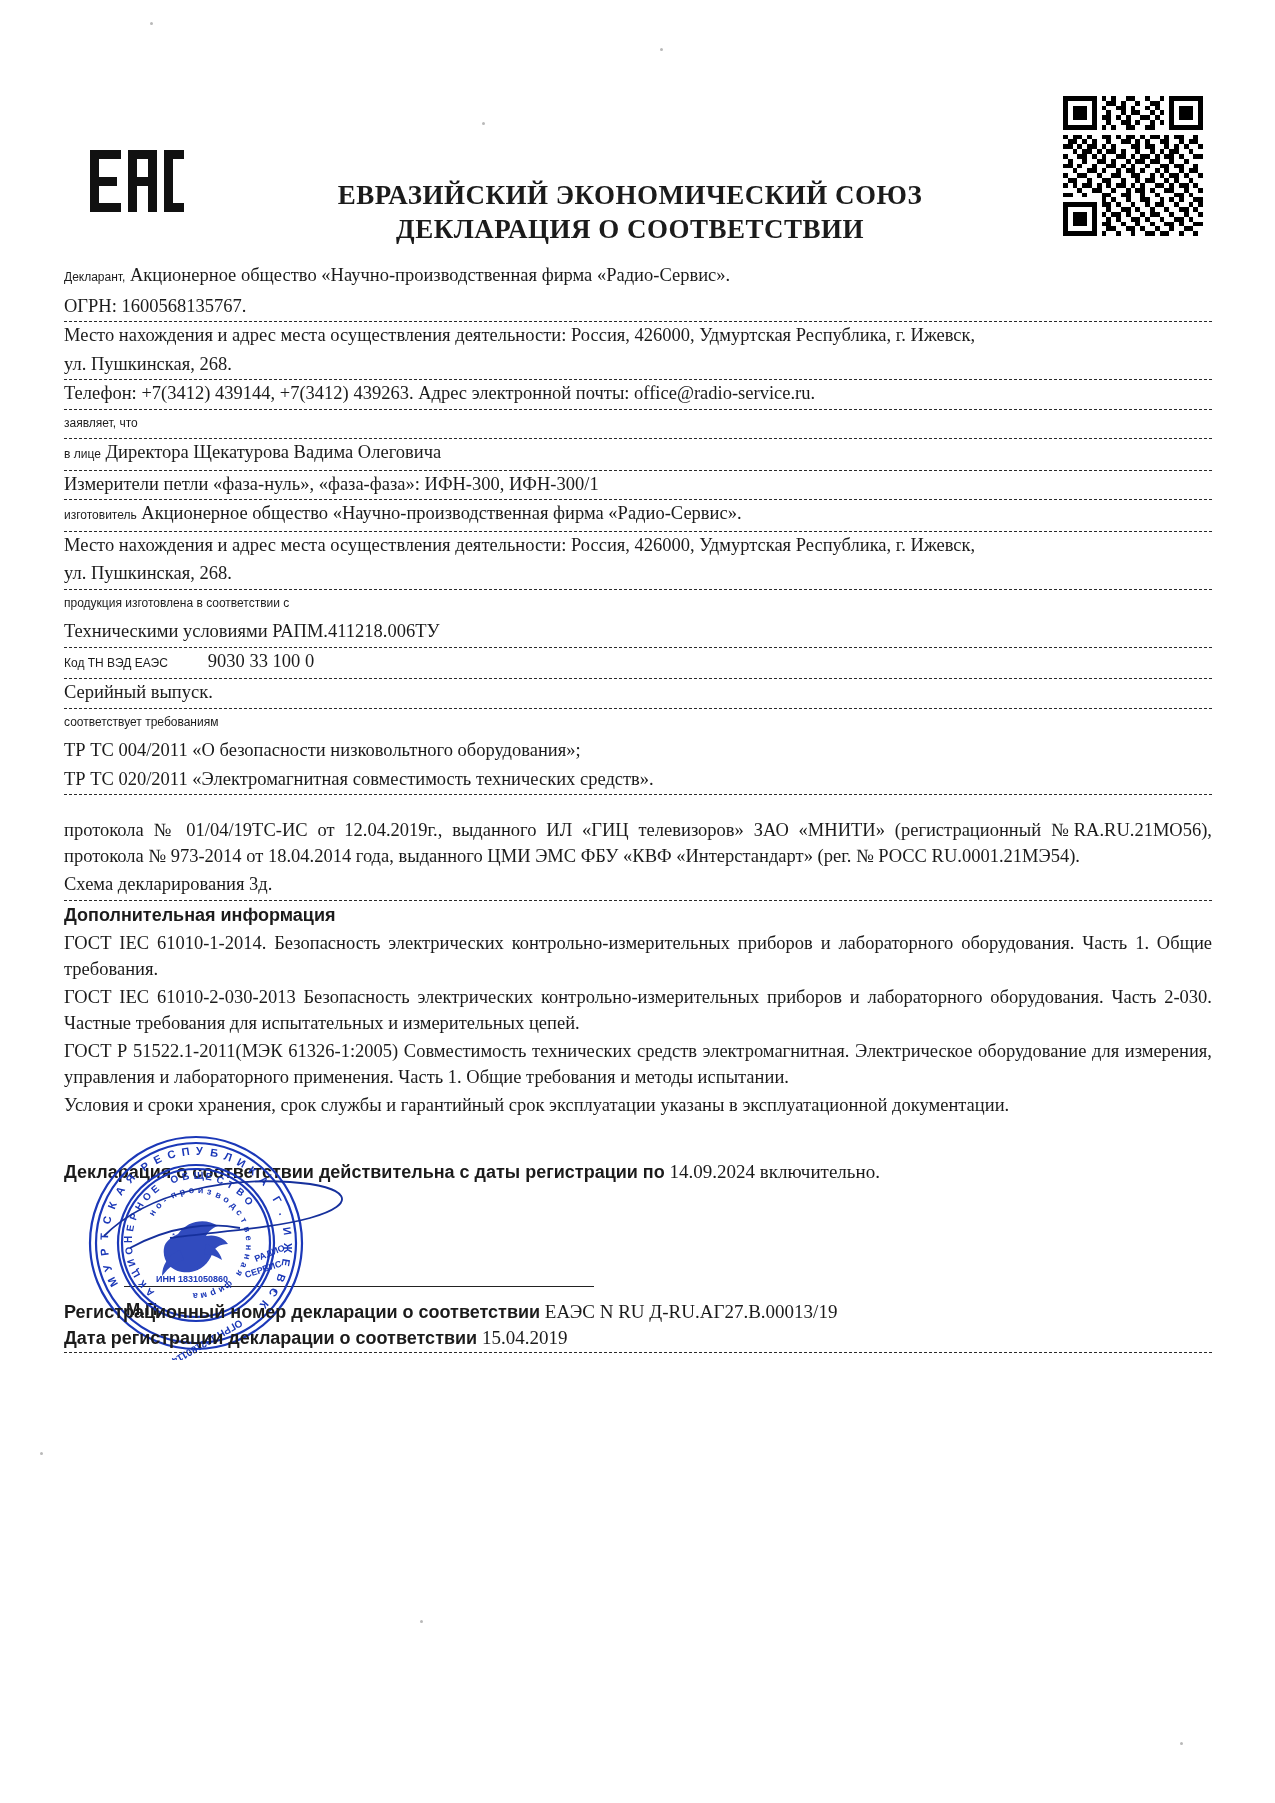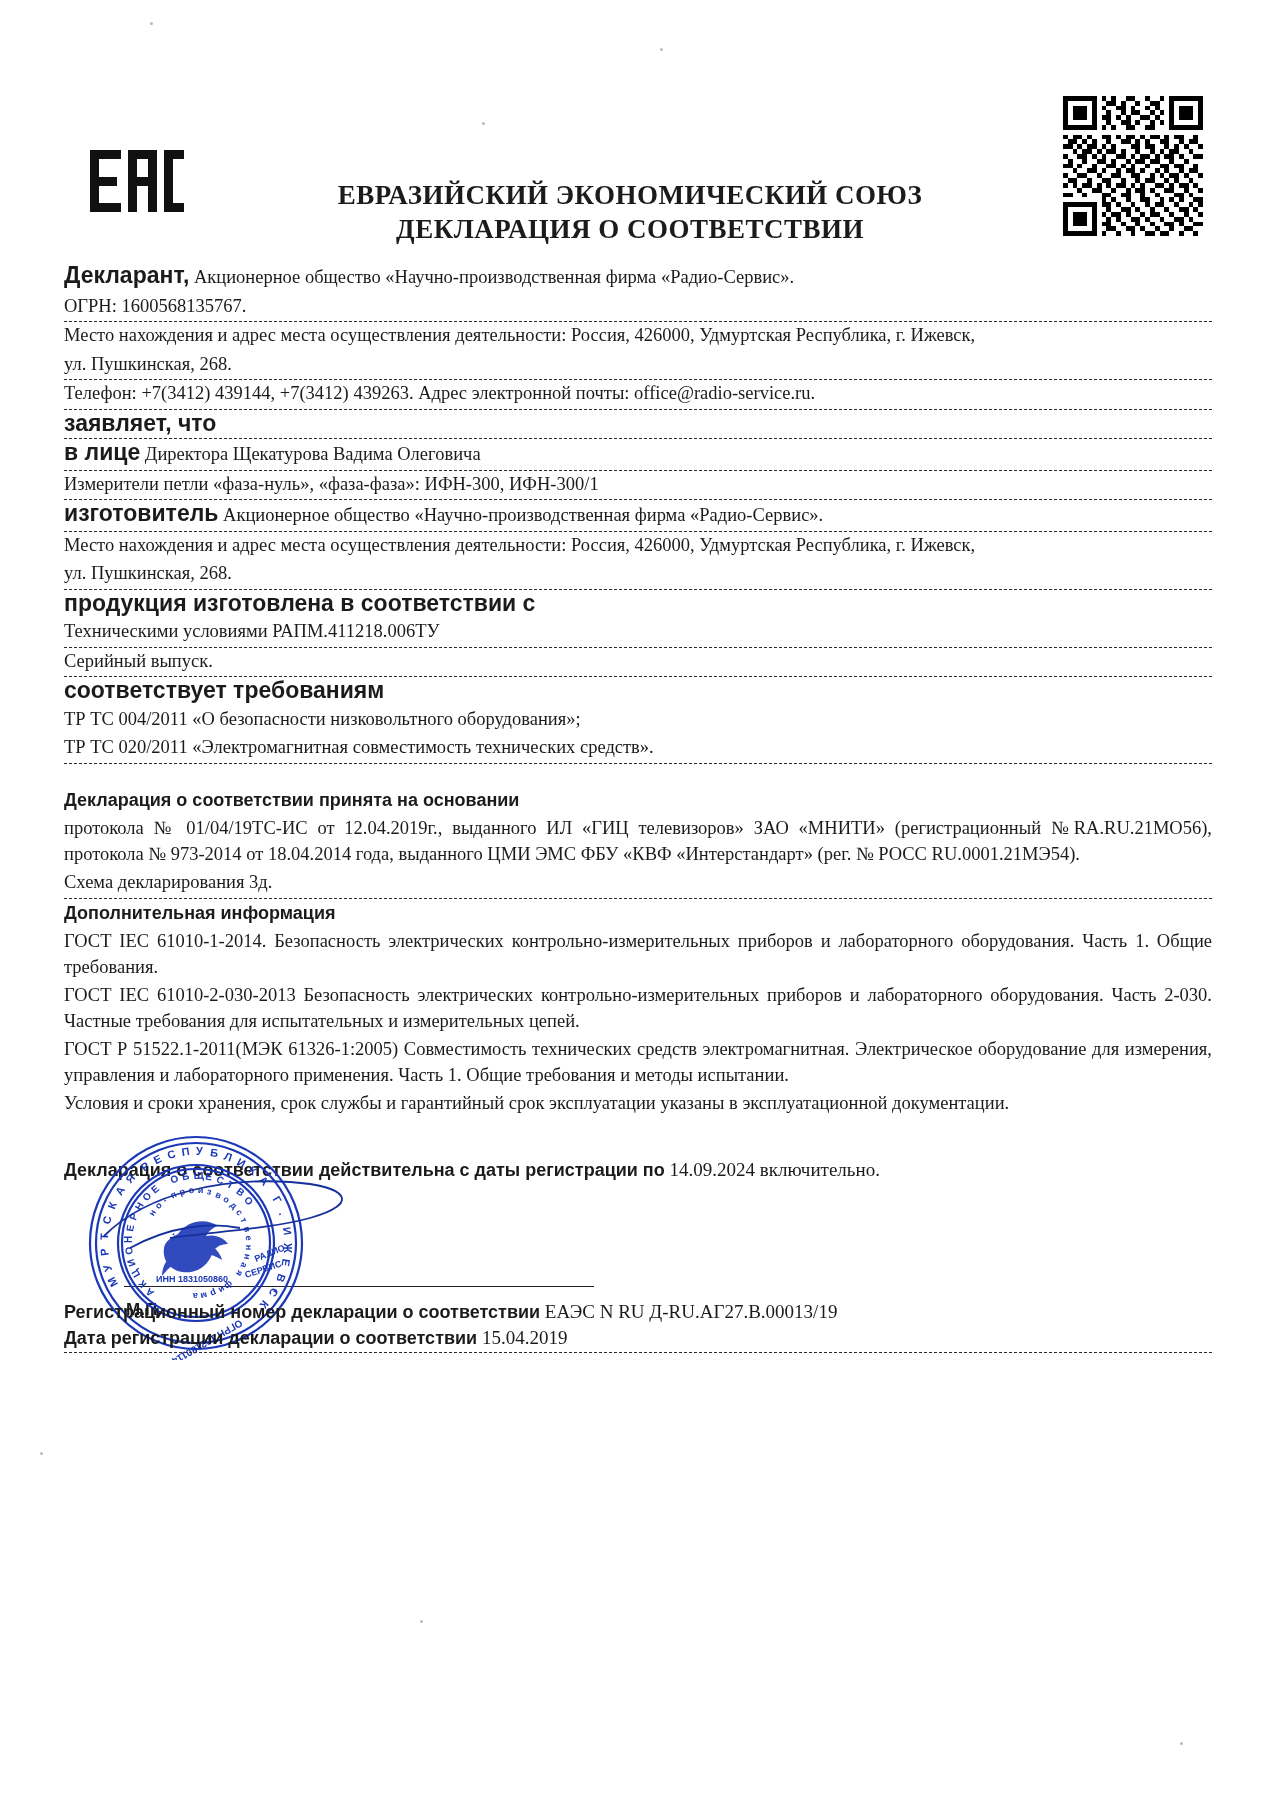--- a/index.html
+++ b/index.html
@@ -63,21 +63,21 @@
     font-size: 18.5px;
     line-height: 25.5px;
   }
   .row {
     position: relative;
     padding: 1px 0 2px 0;
   }
   .dashed {
     border-bottom: 1px dashed #2a2a2a;
   }
-  .b { font-family: "Liberation Sans", sans-serif; font-weight: bold; font-size: 23px; }
+  .b { font-family: "Liberation Sans", sans-serif; font-weight: normal; font-size: 12px; }
   .txt { font-family: "Liberation Serif", serif; }
   .just { text-align: justify; }
   .gap-md { height: 22px; }
   .gap-lg { height: 34px; }
 
   .kod-row {
     display: flex;
     align-items: baseline;
     gap: 18px;
   }
@@ -474,30 +474,33 @@
       <span class="b">изготовитель</span>
       <span class="txt">Акционерное общество «Научно-производственная фирма «Радио-Сервис».</span>
     </div>
 
     <div class="row">Место нахождения и адрес места осуществления деятельности: Россия, 426000, Удмуртская Республика, г. Ижевск,</div>
     <div class="row dashed">ул. Пушкинская, 268.</div>
 
     <div class="row b">продукция изготовлена в соответствии с</div>
     <div class="row dashed">Техническими условиями РАПМ.411218.006ТУ</div>
 
+    <div class="row dashed kod-row">
+      <span class="b">Код ТН ВЭД ЕАЭС</span>
+      <span class="txt kod-val">9030 33 100 0</span>
+    </div>
 
     <div class="row dashed">Серийный выпуск.</div>
 
     <div class="row b">соответствует требованиям</div>
     <div class="row">ТР ТС 004/2011 «О безопасности низковольтного оборудования»;</div>
     <div class="row dashed">ТР ТС 020/2011 «Электромагнитная совместимость технических средств».</div>
 
     <div class="gap-md"></div>
 
-    <div class="row section-head">Декларация о соответствии принята на основании</div>
     <div class="row just" style="text-align:justify;">протокола № 01/04/19ТС-ИС от 12.04.2019г., выданного ИЛ «ГИЦ телевизоров» ЗАО «МНИТИ» (регистрационный №RA.RU.21МО56), протокола № 973-2014 от 18.04.2014 года, выданного ЦМИ ЭМС ФБУ «КВФ «Интерстандарт» (рег. № РОСС RU.0001.21МЭ54).</div>
     <div class="row dashed">Схема декларирования 3д.</div>
 
     <div class="row section-head">Дополнительная информация</div>
     <div class="row just" style="text-align:justify;">ГОСТ IEC 61010-1-2014. Безопасность электрических контрольно-измерительных приборов и лабораторного оборудования. Часть 1. Общие требования.</div>
     <div class="row just" style="text-align:justify;">ГОСТ IEC 61010-2-030-2013 Безопасность электрических контрольно-измерительных приборов и лабораторного оборудования. Часть 2-030. Частные требования для испытательных и измерительных цепей.</div>
     <div class="row just" style="text-align:justify;">ГОСТ Р 51522.1-2011(МЭК 61326-1:2005) Совместимость технических средств электромагнитная. Электрическое оборудование для измерения, управления и лабораторного применения. Часть 1. Общие требования и методы испытании.</div>
     <div class="row">Условия и сроки хранения, срок службы и гарантийный срок эксплуатации указаны в эксплуатационной документации.</div>
 
     <div class="gap-lg"></div>

